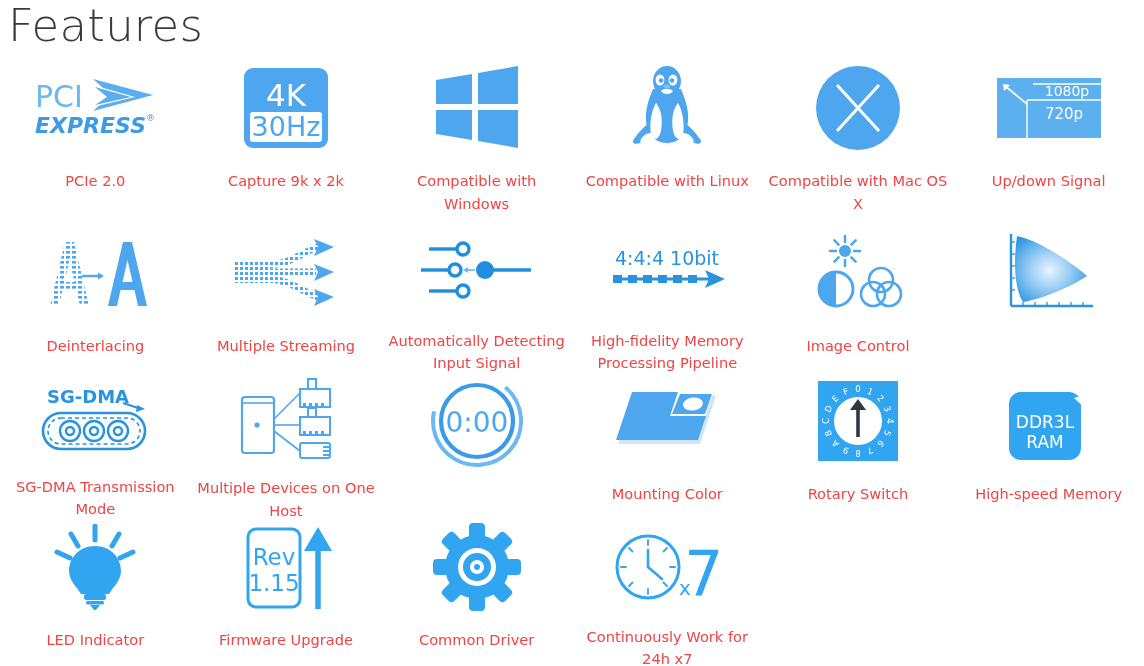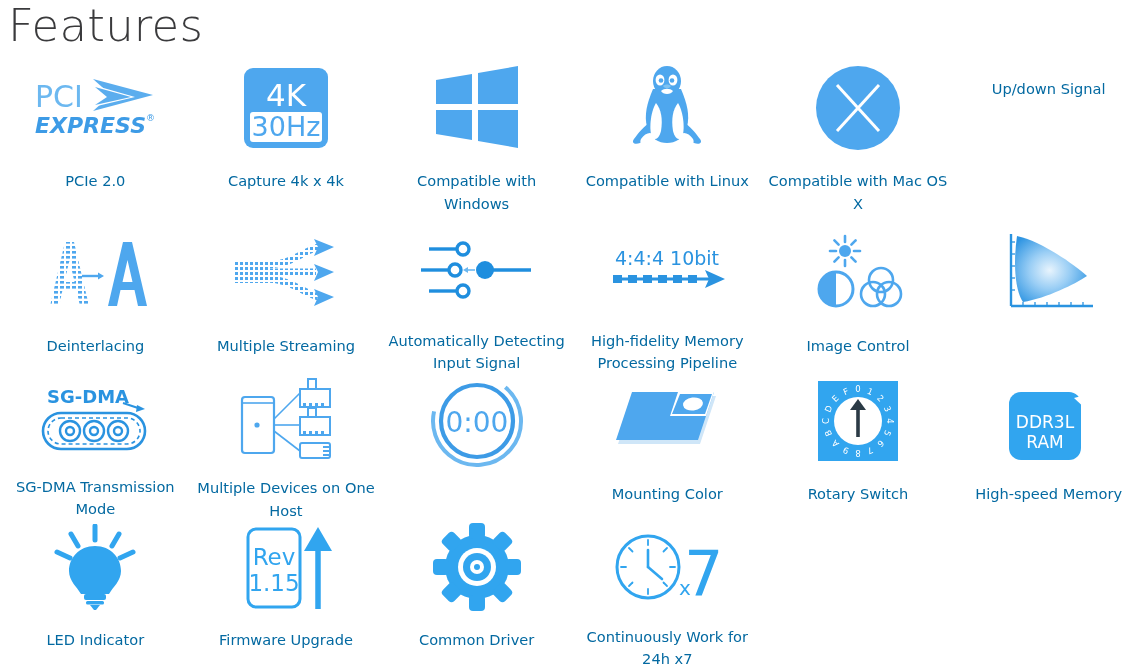--- a/index.html
+++ b/index.html
@@ -42,21 +42,21 @@
     height: 92px;
     width: 100%;
     display: flex;
     align-items: center;
     justify-content: center;
   }
   .iconbox svg { display: block; }
   .caption {
     margin-top: 16px;
     font-size: 14.6px;
-    color: #0369a1;
+    color: #ef4444;
     text-align: center;
     line-height: 1.55;
     max-width: 180px;
     font-family: "DejaVu Sans", "Liberation Sans", sans-serif;
     font-weight: 400;
   }
   .r1 { height: 165px; }
   .r2 { height: 148px; }
   .r3 { height: 146px; }
   .r4 { height: 150px; }
@@ -86,21 +86,21 @@
 
     <div class="cell">
       <div class="iconbox">
         <svg width="92" height="84" viewBox="0 0 92 84">
           <rect x="4" y="2" width="84" height="80" rx="9" fill="#4ea7ee"></rect>
           <text x="46" y="40" text-anchor="middle" font-family="DejaVu Sans, sans-serif" font-size="31" fill="#ffffff">4K</text>
           <rect x="10" y="46" width="72" height="30" rx="3" fill="#ffffff"></rect>
           <text x="46" y="70" text-anchor="middle" font-family="DejaVu Sans, sans-serif" font-size="27" fill="#4ea7ee">30Hz</text>
         </svg>
       </div>
-      <div class="caption">Capture 4k x 4k</div>
+      <div class="caption">Capture 9k x 2k</div>
     </div>
 
     <div class="cell">
       <div class="iconbox">
         <svg width="90" height="84" viewBox="0 0 90 84">
           <path d="M4 14 L40 8 L40 38 L4 38 Z" fill="#4ea7ee"></path>
           <path d="M46 7 L86 0 L86 38 L46 38 Z" fill="#4ea7ee"></path>
           <path d="M4 44 L40 44 L40 74 L4 68 Z" fill="#4ea7ee"></path>
           <path d="M46 44 L86 44 L86 82 L46 75 Z" fill="#4ea7ee"></path>
         </svg>
@@ -141,20 +141,32 @@
         <svg width="86" height="86" viewBox="0 0 86 86">
           <circle cx="43" cy="43" r="42" fill="#4ea7ee"></circle>
           <path d="M22 20 L64 66" stroke="#ffffff" stroke-width="3" fill="none"></path>
           <path d="M64 20 L22 66" stroke="#ffffff" stroke-width="3" fill="none"></path>
         </svg>
       </div>
       <div class="caption">Compatible with Mac OS X</div>
     </div>
 
     <div class="cell">
+      <div class="iconbox">
+        <svg width="112" height="72" viewBox="0 0 112 72">
+          <rect x="4" y="6" width="104" height="60" fill="#5cb0f0"></rect>
+          <path d="M12 14 L34 32" stroke="#ffffff" stroke-width="1.7" fill="none"></path>
+          <path d="M10 12 l7 1 l-6 6 z" fill="#ffffff"></path>
+          <path d="M34 28 L34 66" stroke="#ffffff" stroke-width="1.4" fill="none"></path>
+          <path d="M34 28 L108 28" stroke="#ffffff" stroke-width="1.4" fill="none"></path>
+          <path d="M40 12 L108 12" stroke="#ffffff" stroke-width="1.4" fill="none"></path>
+          <text x="74" y="24" text-anchor="middle" font-family="DejaVu Sans, sans-serif" font-size="14" fill="#ffffff">1080p</text>
+          <text x="71" y="47" text-anchor="middle" font-family="DejaVu Sans, sans-serif" font-size="15" fill="#ffffff">720p</text>
+        </svg>
+      </div>
       <div class="caption">Up/down Signal</div>
     </div>
   </div>
 
   <div class="row r2">
 
     <div class="cell">
       <div class="iconbox">
         <svg width="110" height="74" viewBox="0 0 110 74">
           <defs>

